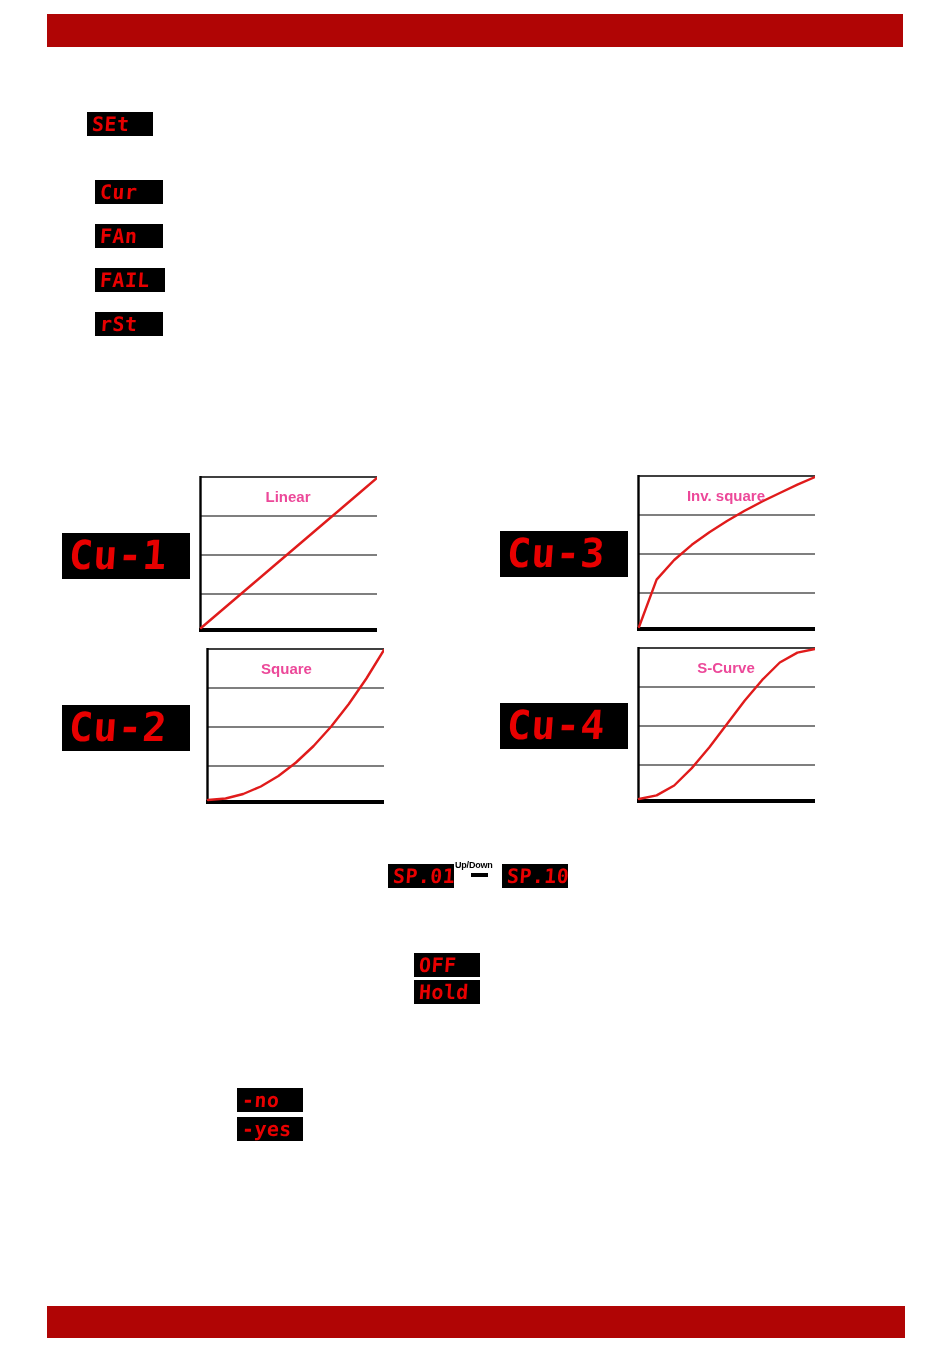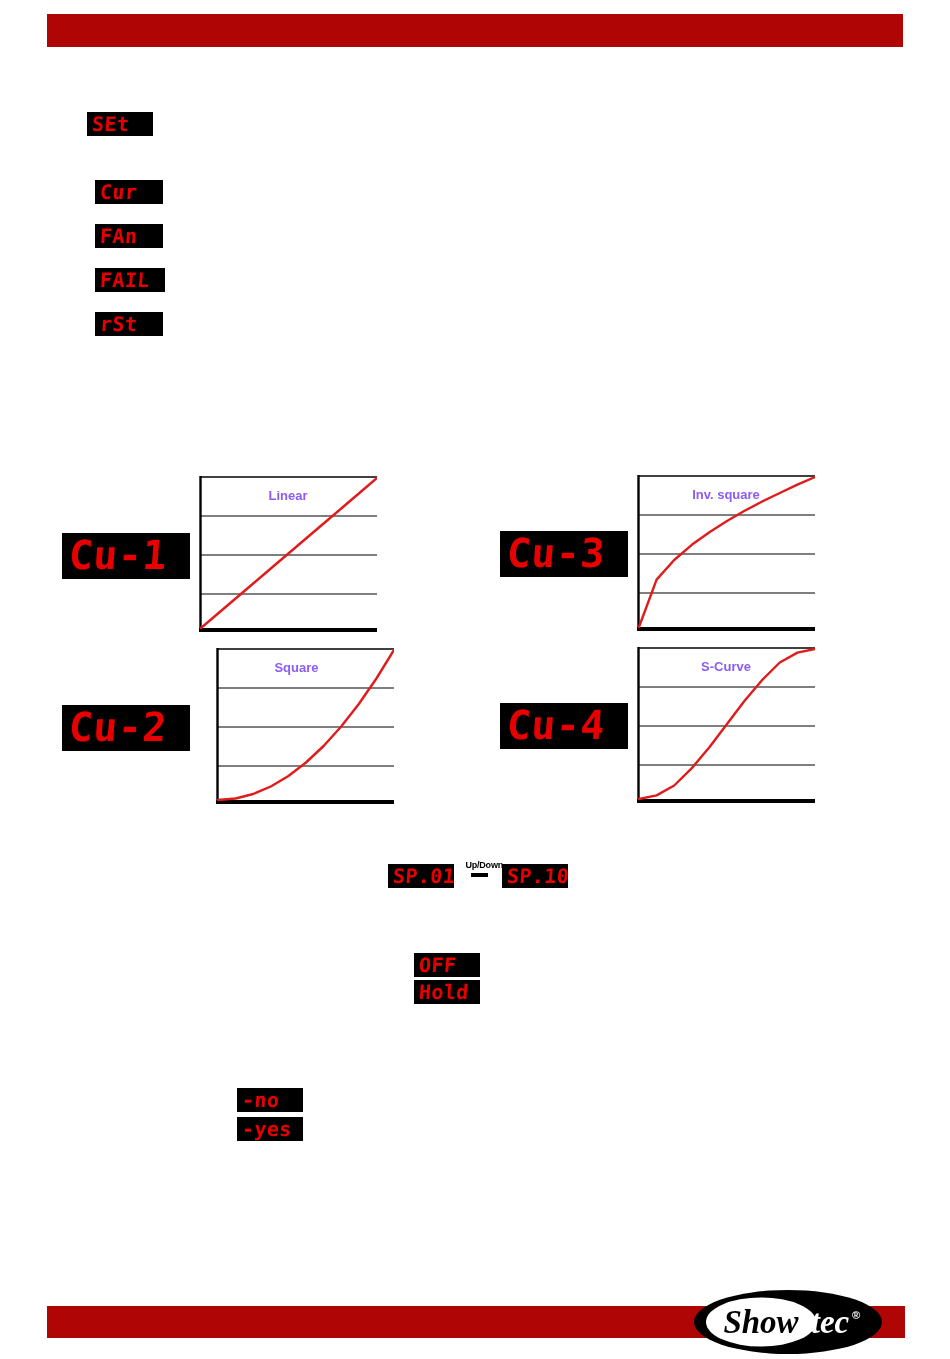--- a/index.html
+++ b/index.html
@@ -90,21 +90,21 @@
   #lcd-no   { left: 237px; top: 1088px; width: 58px; }
   #lcd-yes  { left: 237px; top: 1117px; width: 58px; }
 
   
   #updown-group {
     position: absolute;
     left: 455px;
     top: 860px;
     width: 48px;
     height: 26px;
-    text-align: right;
+    text-align: left;
   }
   #updown-label {
     font-family: "Liberation Sans", sans-serif;
     font-size: 9px;
     font-weight: 700;
     color: #000000;
     line-height: 10px;
     letter-spacing: -0.2px;
   }
   #updown-arrow {
@@ -114,34 +114,34 @@
     margin: 3px auto 0 auto;
   }
 
   
   .chart {
     position: absolute;
     width: 178px;
     height: 158px;
   }
   #chart-linear     { left: 199px; top: 476px; }
-  #chart-square     { left: 199px; top: 648px; padding-left: 17px; }
+  #chart-square     { left: 189px; top: 648px; padding-left: 17px; }
   #chart-invsquare  { left: 637px; top: 475px; }
   #chart-scurve     { left: 637px; top: 647px; }
   .chart svg { display: block; }
   .chart-title {
     position: absolute;
     left: 0;
     top: 12px;
     width: 100%;
     text-align: center;
     font-family: "Liberation Sans", sans-serif;
-    font-size: 13px;
+    font-size: 15px;
     font-weight: 700;
-    color: #8b5cf6;
+    color: #ec4899;
     pointer-events: none;
   }
 
   
   #logo {
     position: absolute;
     left: 693px;
     top: 1288px;
     width: 190px;
     height: 68px;
@@ -258,23 +258,14 @@
 
   <div id="lcd-no" class="lcd sm">
     <span class="seg">-no</span>
   </div>
   <div id="lcd-yes" class="lcd sm">
     <span class="seg">-yes</span>
   </div>
 
   <div id="footer-bar" class="rule-bar"></div>
 
-  <div id="logo">
-    <svg width="190" height="68" viewBox="0 0 190 68">
-      <ellipse cx="95" cy="34" rx="94" ry="32" fill="#000000"></ellipse>
-      <ellipse cx="68" cy="34" rx="55" ry="24.5" fill="#ffffff"></ellipse>
-      <text x="68" y="45" text-anchor="middle" font-family="Liberation Serif, serif" font-size="33" font-weight="700" font-style="italic" fill="#000000">Show</text>
-      <text x="137" y="45" text-anchor="middle" font-family="Liberation Serif, serif" font-size="33" font-weight="700" font-style="italic" fill="#ffffff">tec</text>
-      <text x="163" y="31" text-anchor="middle" font-family="Liberation Sans, sans-serif" font-size="11" font-weight="700" fill="#ffffff">®</text>
-    </svg>
-  </div>
 
 </div>
 
 </body></html>

